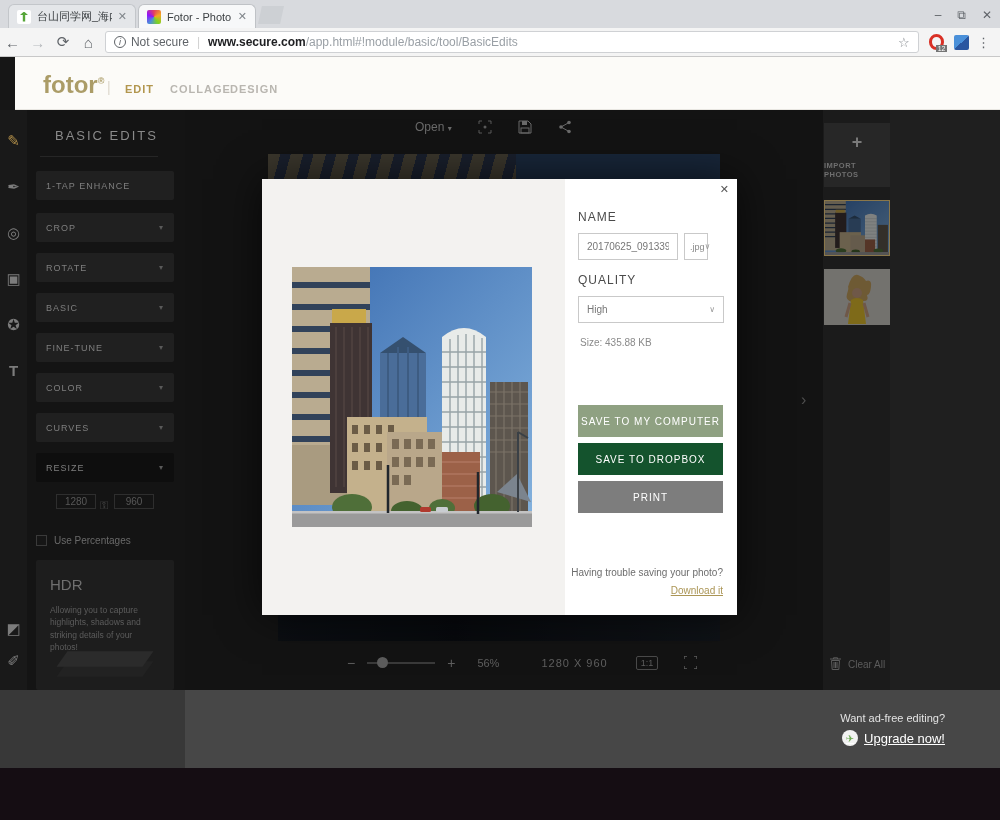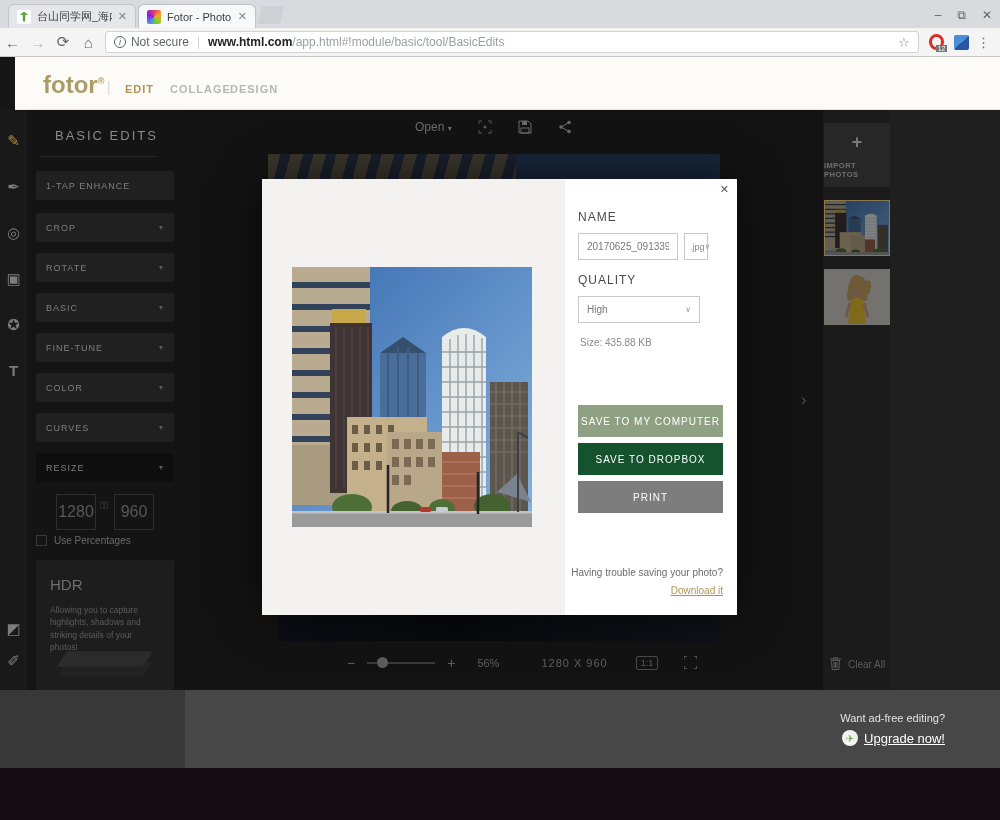--- a/index.html
+++ b/index.html
@@ -58,21 +58,21 @@
   #rail { left:0; top:110px; width:27px; height:580px; background:#191919; display:flex; flex-direction:column; align-items:center; }
   .rail-ic { font-size:15px; color:#7c7c7c; margin-top:28px; }
   .rail-ic.gold { color:#b08d48; }
   .rail-spacer { flex:1; }
   #lpanel { left:27px; top:110px; width:158px; height:580px; background:#141414; }
   #lp-title { left:55px; top:128px; font-size:13px; color:#8a8a8a; letter-spacing:2px; }
   #lp-divider { left:40px; top:156px; width:118px; height:1px; background:#262626; }
   .tool { left:36px; width:138px; height:29px; background:#202020; border-radius:2px; color:#7f7f7f; font-size:9px; letter-spacing:1px; display:flex; align-items:center; padding:0 10px; justify-content:space-between; }
   .tool .caret { color:#5a5a5a; font-size:8px; }
   .tool.open { background:#0e0e0e; }
-  .rsz-input { top:494px; width:40px; height:36px; background:#141414; border:1px solid #2e2e2e; color:#585858; font-size:16px; text-align:center; }
+  .rsz-input { top:494px; width:40px; height:15px; background:#141414; border:1px solid #2e2e2e; color:#585858; font-size:10px; text-align:center; }
   #lock-ic { left:100px; top:499px; color:#4f4f4f; font-size:11px; }
   #usepct { left:36px; top:535px; display:flex; gap:7px; align-items:center; color:#6a6a6a; font-size:10px; }
   #usepct .box { width:11px; height:11px; border:1px solid #3a3a3a; background:#161616; }
   #hdrbox { left:36px; top:560px; width:138px; height:130px; background:#1d1d1d; border-radius:2px; overflow:hidden; }
   #hdr-title { left:14px; top:16px; position:absolute; font-size:15px; color:#6f6f6f; }
   #hdr-desc { left:14px; top:44px; position:absolute; width:112px; font-size:8.5px; line-height:1.45; color:#5c5c5c; }
   .hdr-layer { position:absolute; left:26px; width:86px; height:26px; background:#2b2b2b; transform:skewX(-35deg) scaleY(.6); }
   .hdr-layer.l2 { background:#222; }
 
   
@@ -109,21 +109,21 @@
   #rgap { left:890px; top:110px; width:110px; height:580px; background:#1f1f1f; }
 
   
   #dialog { left:262px; top:179px; width:475px; height:436px; background:#fff; box-shadow:0 0 40px rgba(0,0,0,.65); z-index:5; }
   #dlg-left { position:absolute; left:0; top:0; width:303px; height:436px; background:#f3f2f0; }
   #dlg-photo { position:absolute; left:30px; top:88px; width:240px; height:260px; }
   #dlg-close { position:absolute; right:8px; top:4px; color:#555; font-size:11px; }
   .dlg-label { position:absolute; left:316px; font-size:12px; color:#4a4a4a; letter-spacing:1px; }
   #name-input { position:absolute; left:316px; top:54px; width:100px; height:27px; border:1px solid #c9c9c9; font-size:10px; color:#777; padding:0 8px; background:#fff; }
   #ext-select { position:absolute; left:422px; top:54px; width:24px; height:27px; border:1px solid #c9c9c9; font-size:9px; color:#888; display:flex; align-items:center; justify-content:space-between; padding:0 5px; background:#fff; }
-  #quality-select { position:absolute; left:316px; top:117px; width:122px; height:27px; border:1px solid #c9c9c9; font-size:10px; color:#777; display:flex; align-items:center; justify-content:space-between; padding:0 8px; background:#fff; }
+  #quality-select { position:absolute; left:316px; top:117px; width:146px; height:27px; border:1px solid #c9c9c9; font-size:10px; color:#777; display:flex; align-items:center; justify-content:space-between; padding:0 8px; background:#fff; }
   #size-text { position:absolute; left:318px; top:150px; font-size:10px; color:#8a8a8a;margin-top:8px; }
   .dlg-btn { position:absolute; left:316px; width:145px; height:32px; display:flex; align-items:center; justify-content:center; color:#fff; font-size:10px; letter-spacing:1px; }
   #btn-computer { top:226px; background:#8fa182; }
   #btn-dropbox { top:264px; background:#14532d; }
   #btn-print { top:302px; background:#7d7d7d; }
   #trouble { position:absolute; right:14px; top:388px; font-size:10px; color:#6d6d6d; }
   #download-link { position:absolute; right:14px; top:406px; font-size:10px; color:#ab9555; text-decoration:underline; }
 
   
   #footstrip { left:0; top:690px; width:1000px; height:78px; background:#474747; }
@@ -161,21 +161,21 @@
 
   <div id="navbar" class="abs">
     <span class="navbtn">←</span>
     <span class="navbtn disabled">→</span>
     <span class="navbtn">⟳</span>
     <span class="navbtn">⌂</span>
     <div id="urlbox">
       <span class="secicon">i</span>
       <span class="notsecure">Not secure</span>
       <span class="sep">|</span>
-      <span class="host">www.html.com</span>
+      <span class="host">www.secure.com</span>
       <span class="path">/app.html#!module/basic/tool/BasicEdits</span>
       <span class="star">☆</span>
     </div>
     <span id="ext-opera">
       <span id="ext-badge">12</span>
     </span>
     <span id="ext-blue"></span>
     <span class="menu3">⋮</span>
   </div>
 

